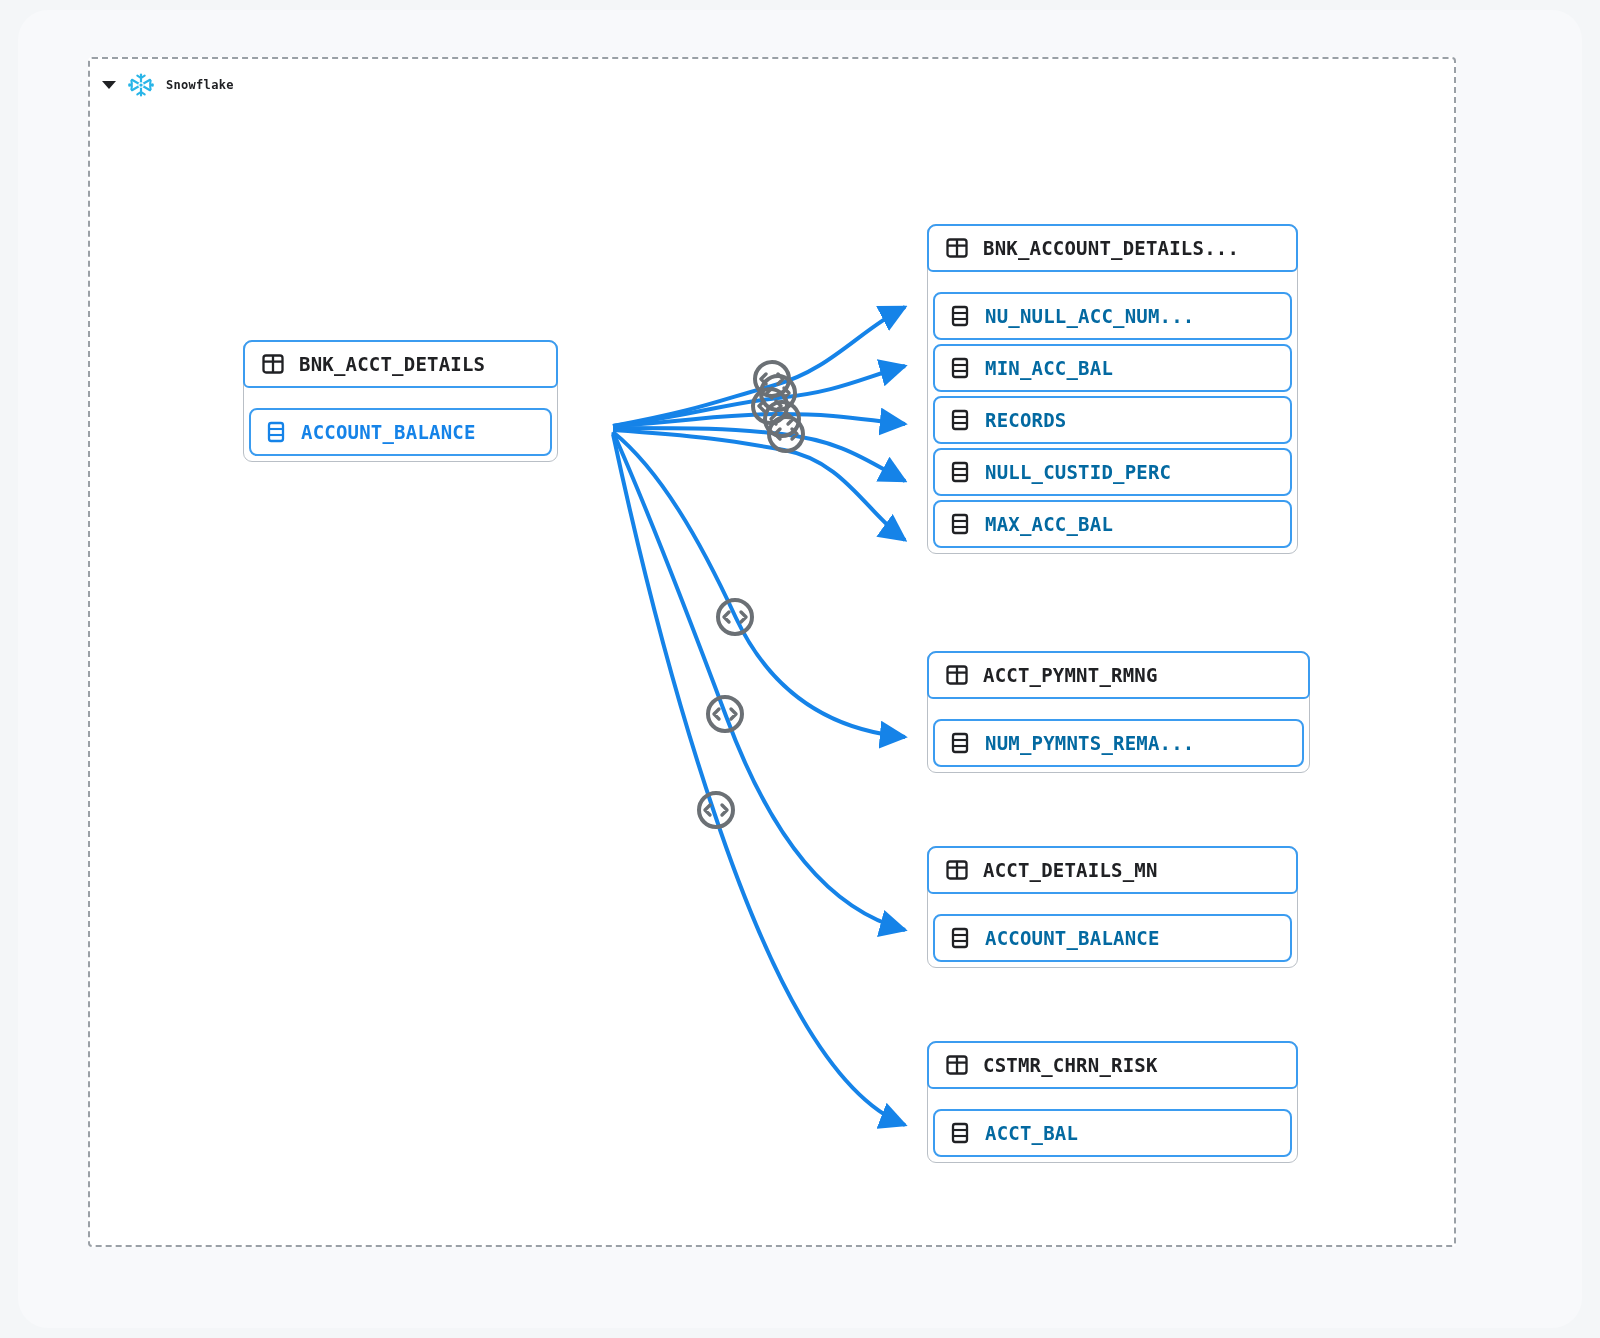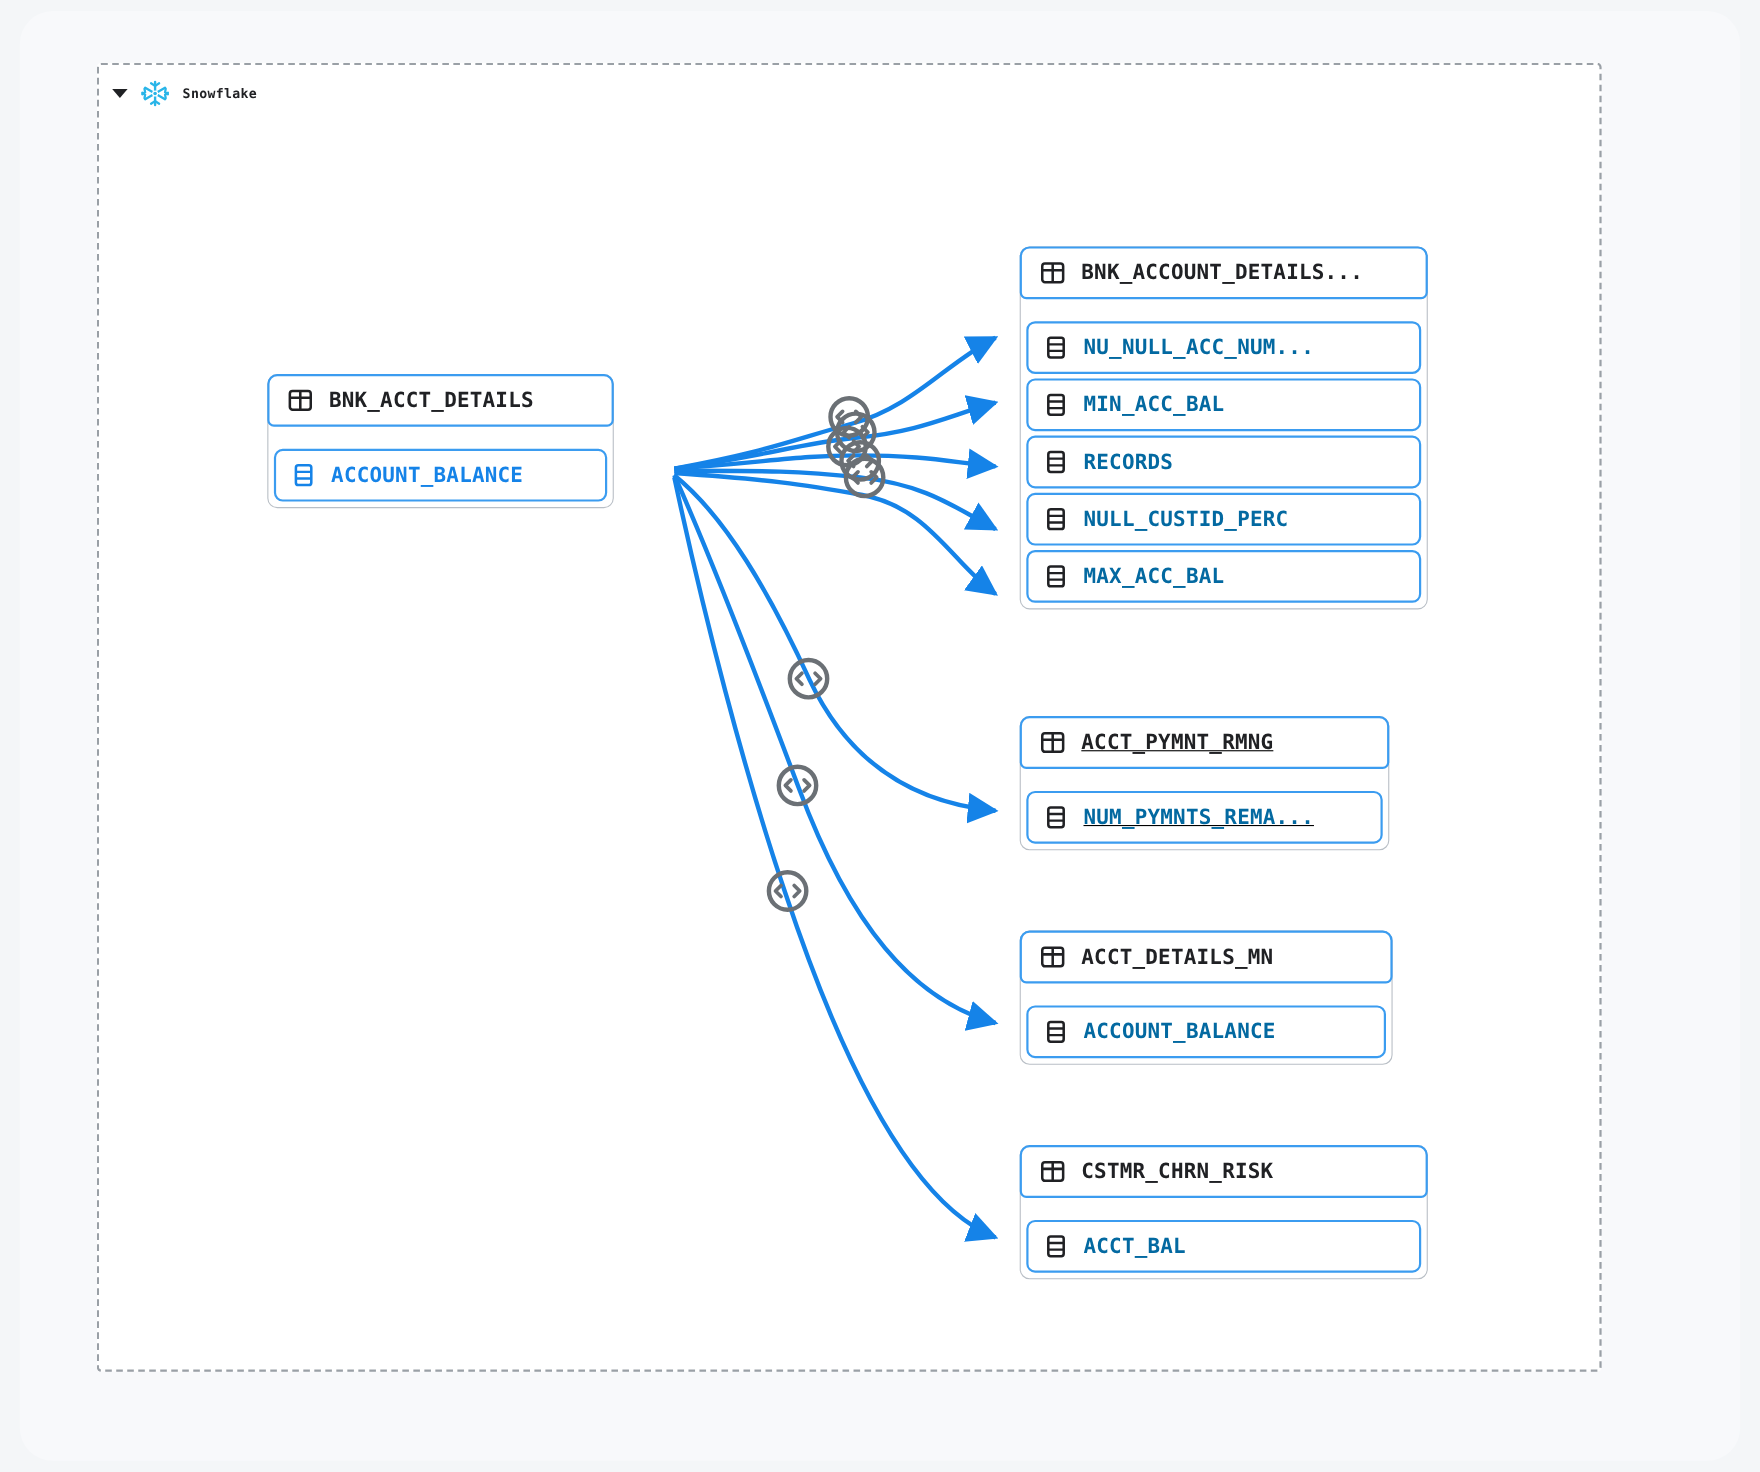--- a/index.html
+++ b/index.html
@@ -276,42 +276,42 @@
         <svg class="col-icon" viewBox="0 0 22 24">
           <rect x="4" y="3" width="14" height="18" rx="2.2" fill="none" stroke="#202124" stroke-width="2.3"></rect>
           <line x1="4" y1="9" x2="18" y2="9" stroke="#202124" stroke-width="2.1"></line>
           <line x1="4" y1="15" x2="18" y2="15" stroke="#202124" stroke-width="2.1"></line>
         </svg>
         <span class="label">MAX_ACC_BAL</span>
       </div>
     </div>
   </div>
 
-  <div class="node" style="left:927px; top:651px; width:336px;text-decoration:underline;">
+  <div class="node" style="left:927px; top:651px; width:383px;">
     <div class="node-header">
       <svg class="tbl-icon" viewBox="0 0 24 24">
         <rect x="2.5" y="3.5" width="19" height="17" rx="2.5" fill="none" stroke="#202124" stroke-width="2.3"></rect>
         <line x1="2.5" y1="9.6" x2="21.5" y2="9.6" stroke="#202124" stroke-width="2.3"></line>
         <line x1="12" y1="3.5" x2="12" y2="20.5" stroke="#202124" stroke-width="2.3"></line>
       </svg>
       <span class="label">ACCT_PYMNT_RMNG</span>
     </div>
     <div class="node-body">
       <div class="col-row">
         <svg class="col-icon" viewBox="0 0 22 24">
           <rect x="4" y="3" width="14" height="18" rx="2.2" fill="none" stroke="#202124" stroke-width="2.3"></rect>
           <line x1="4" y1="9" x2="18" y2="9" stroke="#202124" stroke-width="2.1"></line>
           <line x1="4" y1="15" x2="18" y2="15" stroke="#202124" stroke-width="2.1"></line>
         </svg>
         <span class="label">NUM_PYMNTS_REMA...</span>
       </div>
     </div>
   </div>
 
-  <div class="node" style="left:927px; top:846px; width:339px;">
+  <div class="node" style="left:927px; top:846px; width:371px;">
     <div class="node-header">
       <svg class="tbl-icon" viewBox="0 0 24 24">
         <rect x="2.5" y="3.5" width="19" height="17" rx="2.5" fill="none" stroke="#202124" stroke-width="2.3"></rect>
         <line x1="2.5" y1="9.6" x2="21.5" y2="9.6" stroke="#202124" stroke-width="2.3"></line>
         <line x1="12" y1="3.5" x2="12" y2="20.5" stroke="#202124" stroke-width="2.3"></line>
       </svg>
       <span class="label">ACCT_DETAILS_MN</span>
     </div>
     <div class="node-body">
       <div class="col-row">

